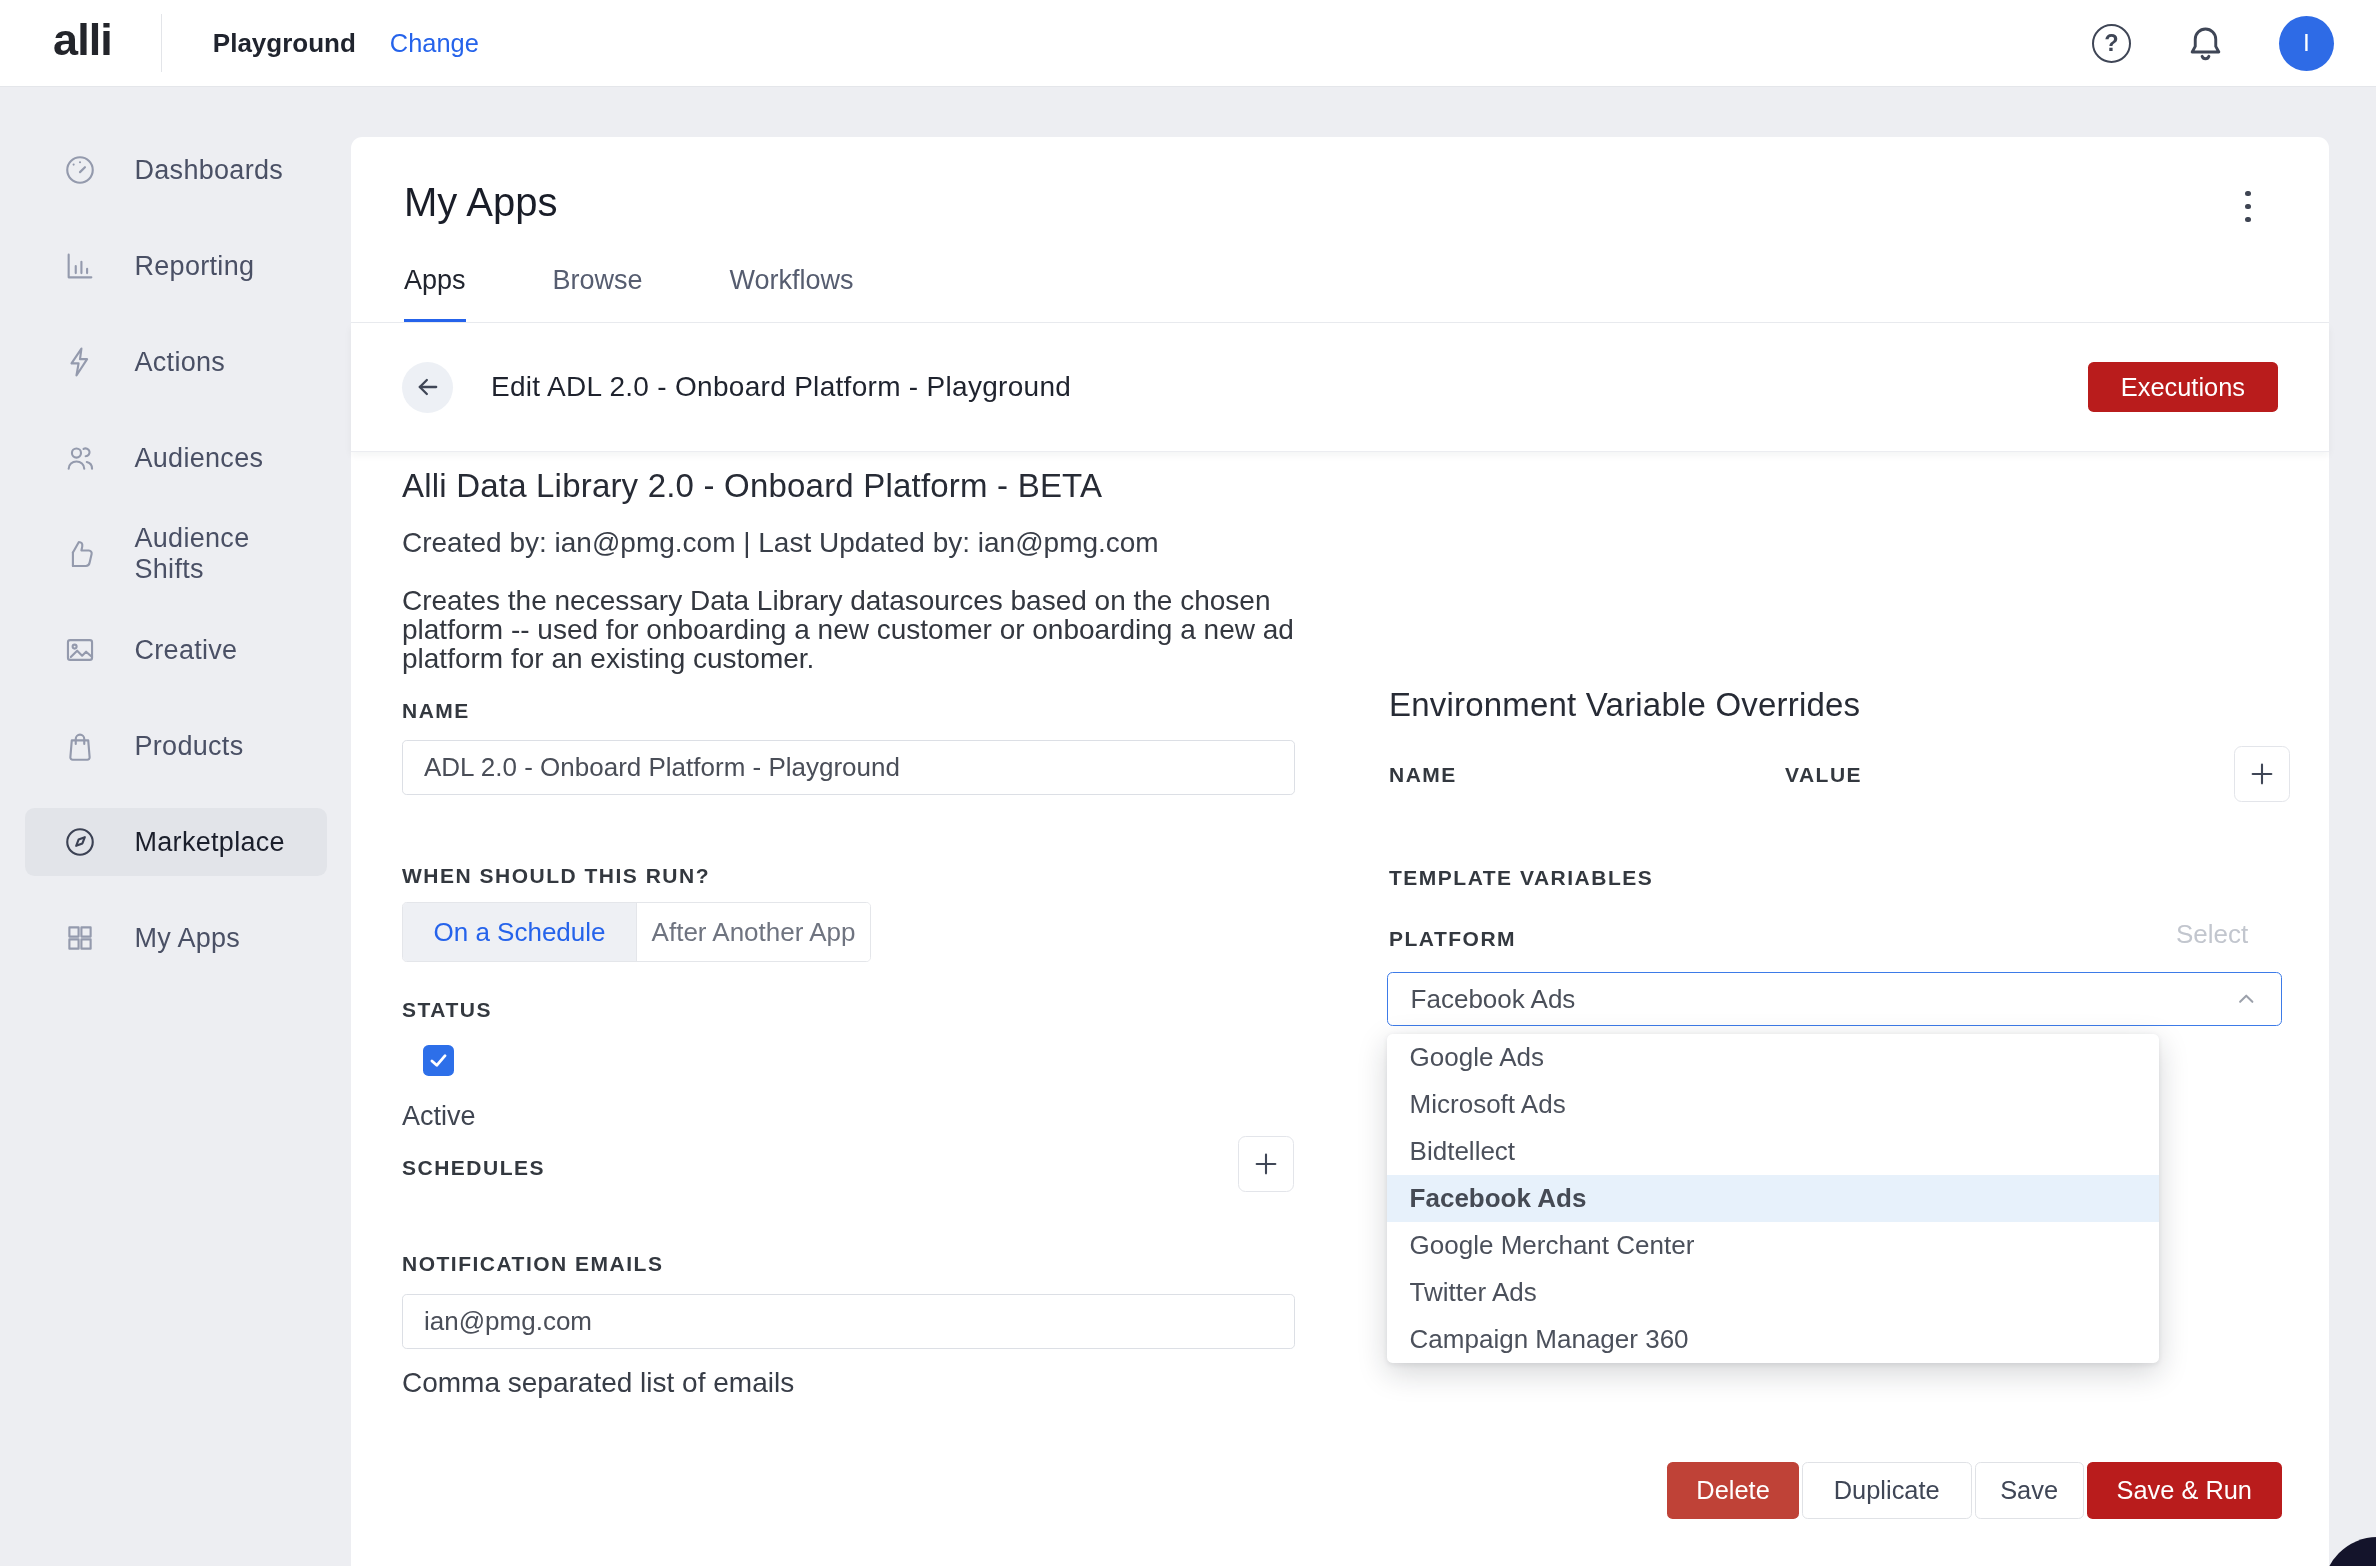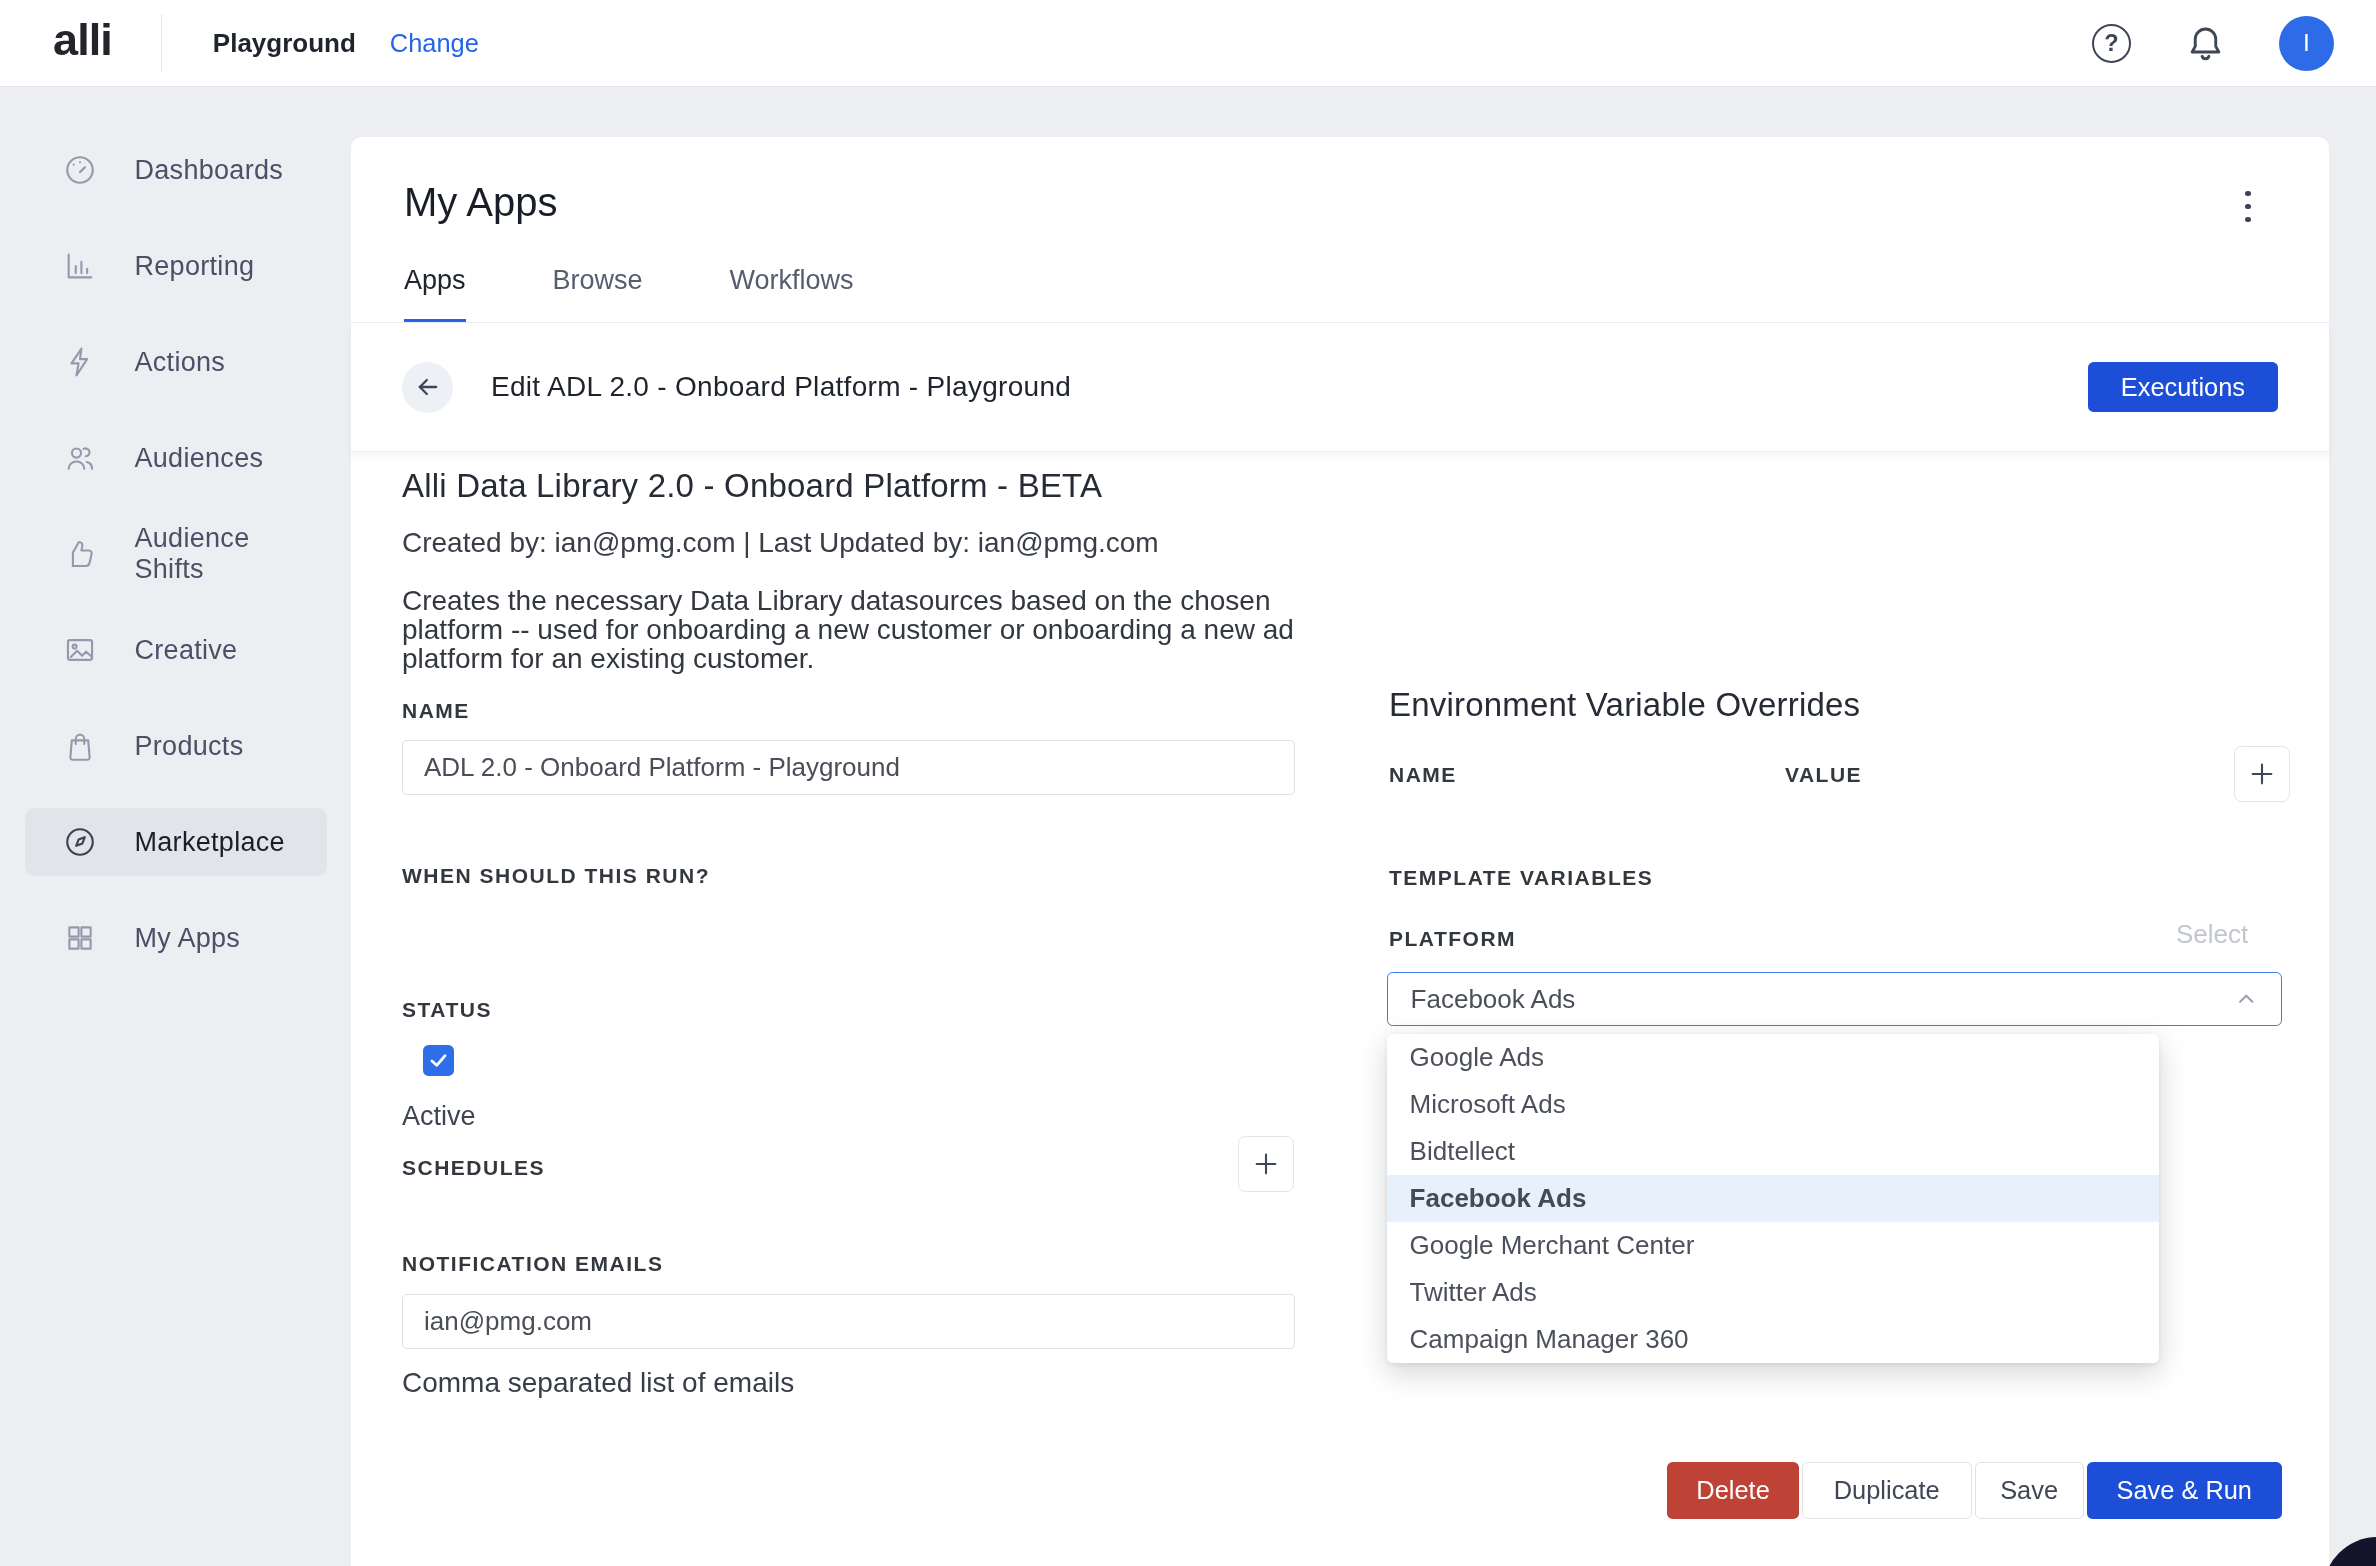--- a/index.html
+++ b/index.html
@@ -55,21 +55,21 @@
     padding:0 51px; border-bottom:0.9px solid #ECEDF1;
     box-shadow:0 3.8px 7.5px rgba(25,30,45,.05);
   }
   .back-btn {
     width:51px; height:51px; border-radius:50%; background:#EDF0F5; flex:none;
     display:flex; align-items:center; justify-content:center; cursor:pointer;
   }
   .back-btn svg { width:28px; height:28px; stroke:#3F4656; stroke-width:2; fill:none; stroke-linecap:round; stroke-linejoin:round; }
   .edit-title { font-size:28px; font-weight:500; color:#1F232E; margin-left:38px; letter-spacing:0.3px; }
   .btn { border:none; border-radius:5.6px; font-family:inherit; cursor:pointer; }
-  .btn-primary { background:#1d4ed8; color:#fff; }
+  .btn-primary { background:#b91c1c; color:#fff; }
   .executions-btn { margin-left:auto; height:50px; padding:0 33px; font-size:25.4px; font-weight:500; }
   
   .content { position:relative; height:1113px; }
   .abs { position:absolute; }
   .field-label { font-size:21px; font-weight:700; letter-spacing:1.5px; color:#33383F; }
   .h1 { font-size:33px; font-weight:400; color:#272B35; letter-spacing:0.2px; }
   .meta-line, .desc, .hint { font-size:28px; color:#383D47; }
   .desc { line-height:29px; width:960px; color:#33373F; }
   .text-input {
     width:893px; height:55px; border:0.9px solid #DCDFE5; border-radius:4.7px;
@@ -246,20 +246,24 @@
   <div class="content">
 
     <div class="abs h1" style="left:51px; top:15px;">Alli Data Library 2.0 - Onboard Platform - BETA</div>
     <div class="abs meta-line" style="left:51px; top:75px;">Created by: ian@pmg.com | Last Updated by: ian@pmg.com</div>
     <div class="abs desc" style="left:51px; top:134px;">Creates the necessary Data Library datasources based on the chosen platform -- used for onboarding a new customer or onboarding a new ad platform for an existing customer.</div>
 
     <div class="abs field-label" style="left:51px; top:247px;">NAME</div>
     <input class="abs text-input" style="left: 51px; top: 288px;" value="ADL 2.0 - Onboard Platform - Playground">
 
     <div class="abs field-label" style="left:51px; top:412px;">WHEN SHOULD THIS RUN?</div>
+    <div class="abs segmented" style="left:51px; top:450px;">
+      <div class="segment active">On a Schedule</div>
+      <div class="segment">After Another App</div>
+    </div>
 
     <div class="abs field-label" style="left:51px; top:546px;">STATUS</div>
     <div class="abs checkbox-row" style="left:51px; top:593px;flex-direction:column;">
       <span class="checkbox">
         <svg viewBox="0 0 24 24">
             <polyline points="4.5,12.5 10,17.5 19.5,6.5"></polyline>
           </svg>
       </span>
       <span class="checkbox-label">Active</span>
     </div>

